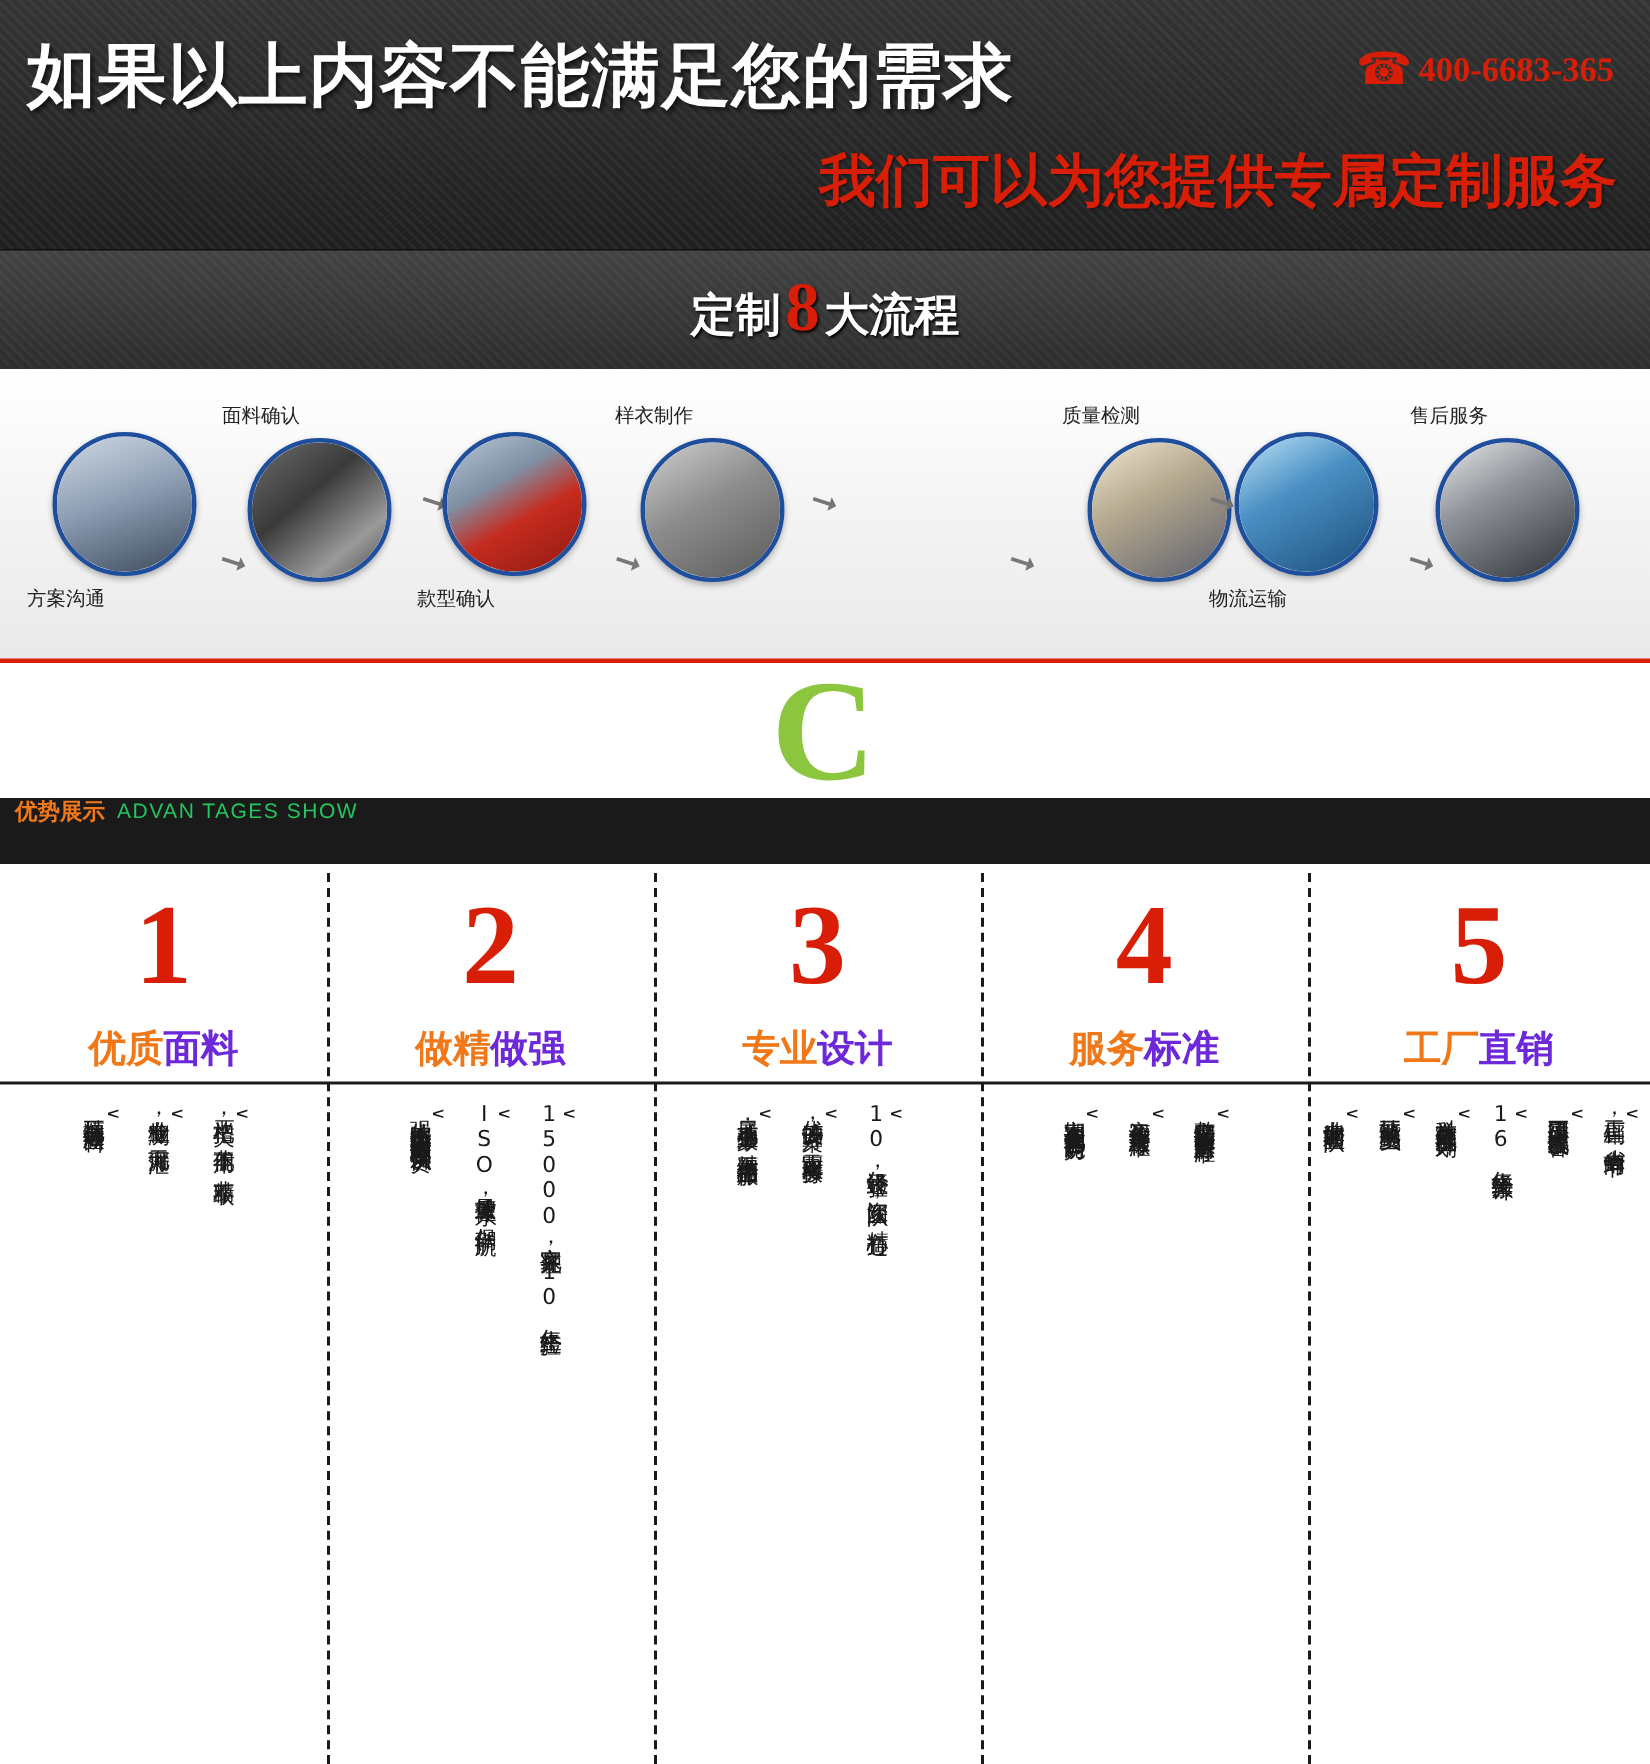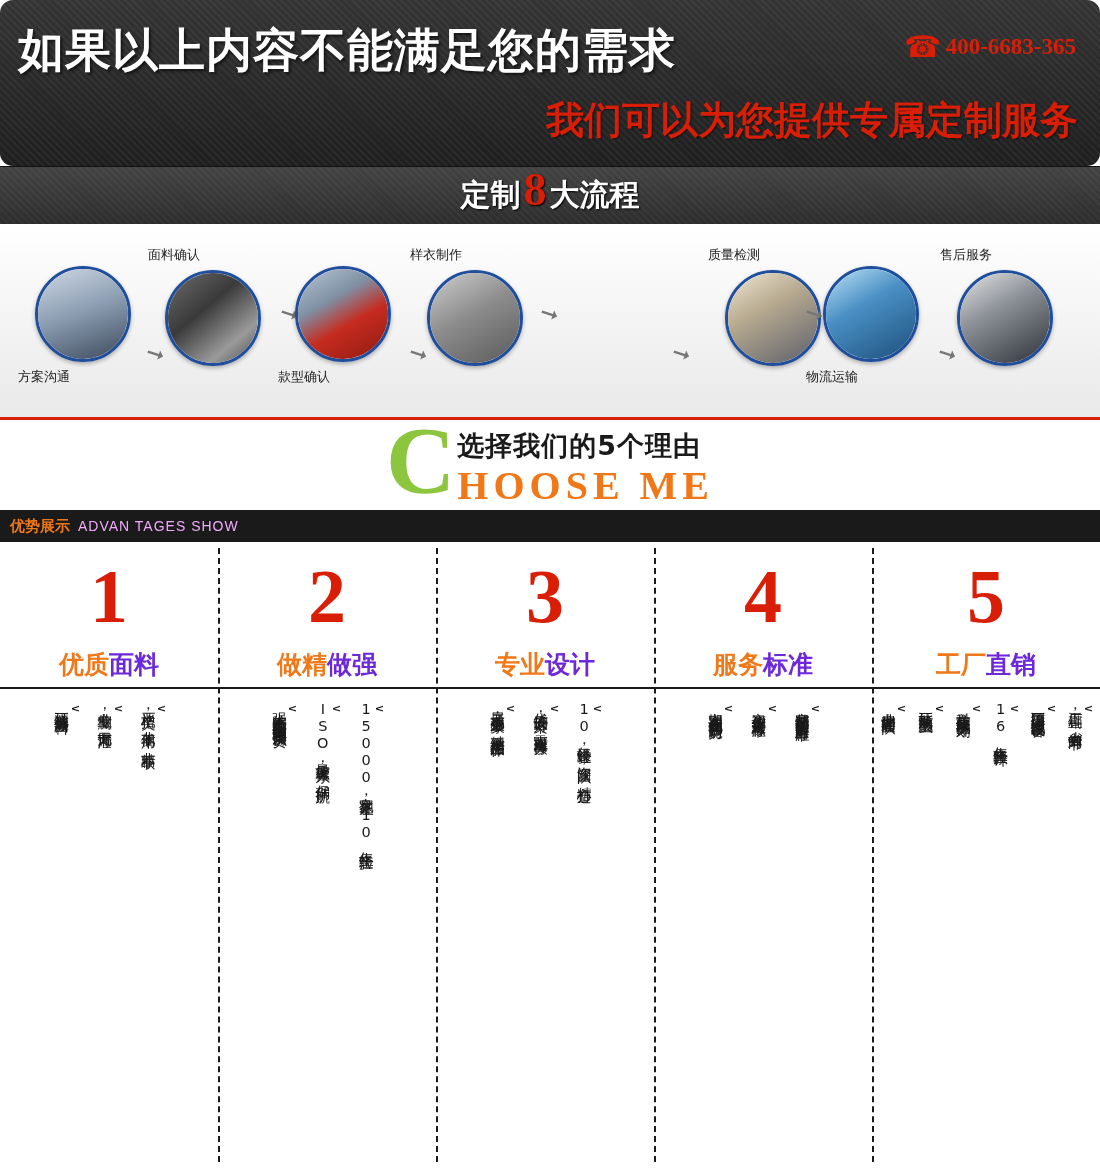--- a/index.html
+++ b/index.html
@@ -13,21 +13,20 @@
 
   
   .header {
     position:relative;
     height:166px;
     background:#2b2b2b;
     background-image:
       repeating-linear-gradient(45deg, rgba(255,255,255,0.045) 0 2px, rgba(0,0,0,0) 2px 5px),
       linear-gradient(#343434,#1f1f1f);
     overflow:hidden;
-    border-radius:13px;
   }
   .header-line1 {
     position:absolute; left:18px; top:20px;
     color:#ffffff;
     font-size:46px;
     font-weight:bold;
     letter-spacing:1px;
     font-family:"DejaVu Sans", sans-serif;
     text-shadow:2px 2px 3px rgba(0,0,0,.6);
   }
@@ -53,26 +52,26 @@
     position:absolute; right:22px; top:95px;
     color:#d81e06;
     font-size:38px;
     font-weight:bold;
     font-family:"DejaVu Sans", sans-serif;
     text-shadow:1px 1px 2px rgba(0,0,0,.5);
   }
 
   
   .steps-title-bar {
-    height:58px;
+    height:80px;
     background:#3a3a3a;
     background-image:
       repeating-linear-gradient(45deg, rgba(255,255,255,0.035) 0 2px, rgba(0,0,0,0) 2px 5px),
       linear-gradient(#434343,#2d2d2d);
-    display:flex; align-items:flex-start; justify-content:center;
+    display:flex; align-items:center; justify-content:center;
     border-top:1px solid #111;
   }
   .steps-title {
     color:#ffffff;
     font-size:30px;
     font-weight:bold;
     font-family:"DejaVu Sans", sans-serif;
     display:flex; align-items:baseline;
     text-shadow:1px 1px 2px #000;
   }
@@ -166,34 +165,34 @@
     font-size:40px;
     color:#f07818;
     font-weight:bold;
     font-family:"Liberation Serif", serif;
     letter-spacing:5px;
     margin-top:-2px;
   }
 
   
   .adv-bar {
-    height:32px;
+    height:44px;
     background:#1a1a1a;
-    display:flex; align-items:center;
+    display:flex; 
     padding-left:10px;
     gap:8px;
   }
   .adv-cn {
     color:#f07818;
     font-size:15px;
     font-weight:bold;
     font-family:"DejaVu Sans", sans-serif;
   }
   .adv-en {
-    color:#f0abfc;
+    color:#22c55e;
     font-size:14px;
     letter-spacing:1px;
     font-family:"Liberation Sans", sans-serif;
   }
 
   
   .grid {
     position:relative;
     height:calc(1176px - 166px - 68px - 196px - 90px - 28px);
     display:flex;
@@ -345,24 +344,20 @@
             <div class="ph ph-service"></div>
           </div>
       </div>
 
     </div>
   </div>
 
   <div class="choose">
     <div class="choose-wrap">
       <div class="choose-c">C</div>
-      <div class="choose-right">
-        <div class="choose-cn">选择我们的5个理由</div>
-        <div class="choose-en">HOOSE  ME</div>
-      </div>
     </div>
   </div>
 
   <div class="adv-bar">
     <span class="adv-cn">优势展示</span>
     <span class="adv-en">ADVAN TAGES SHOW</span>
   </div>
 
   <div class="grid">
 

